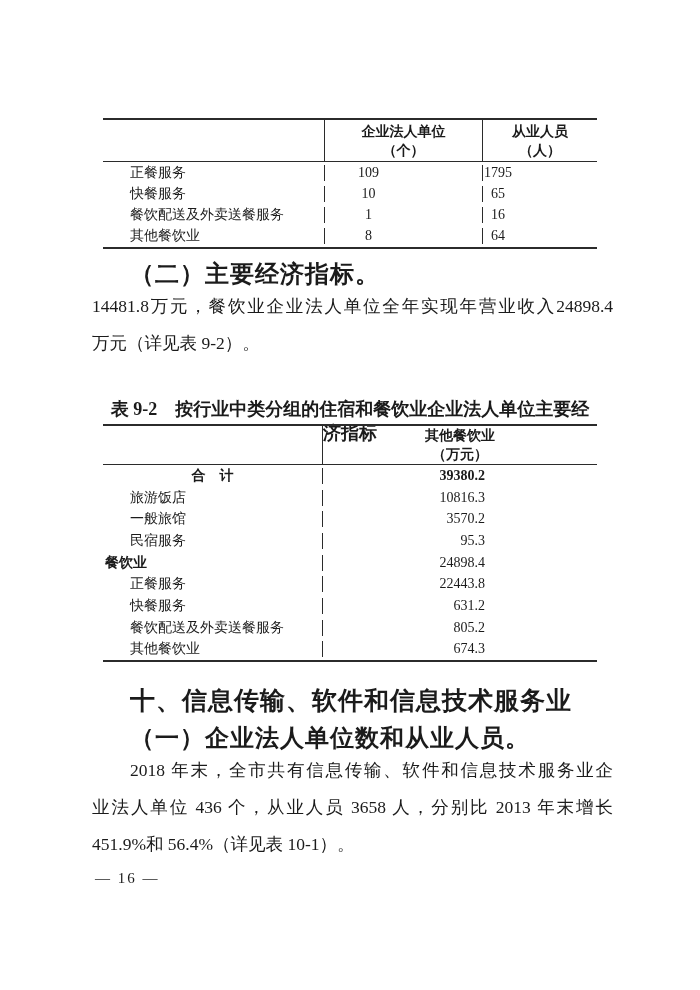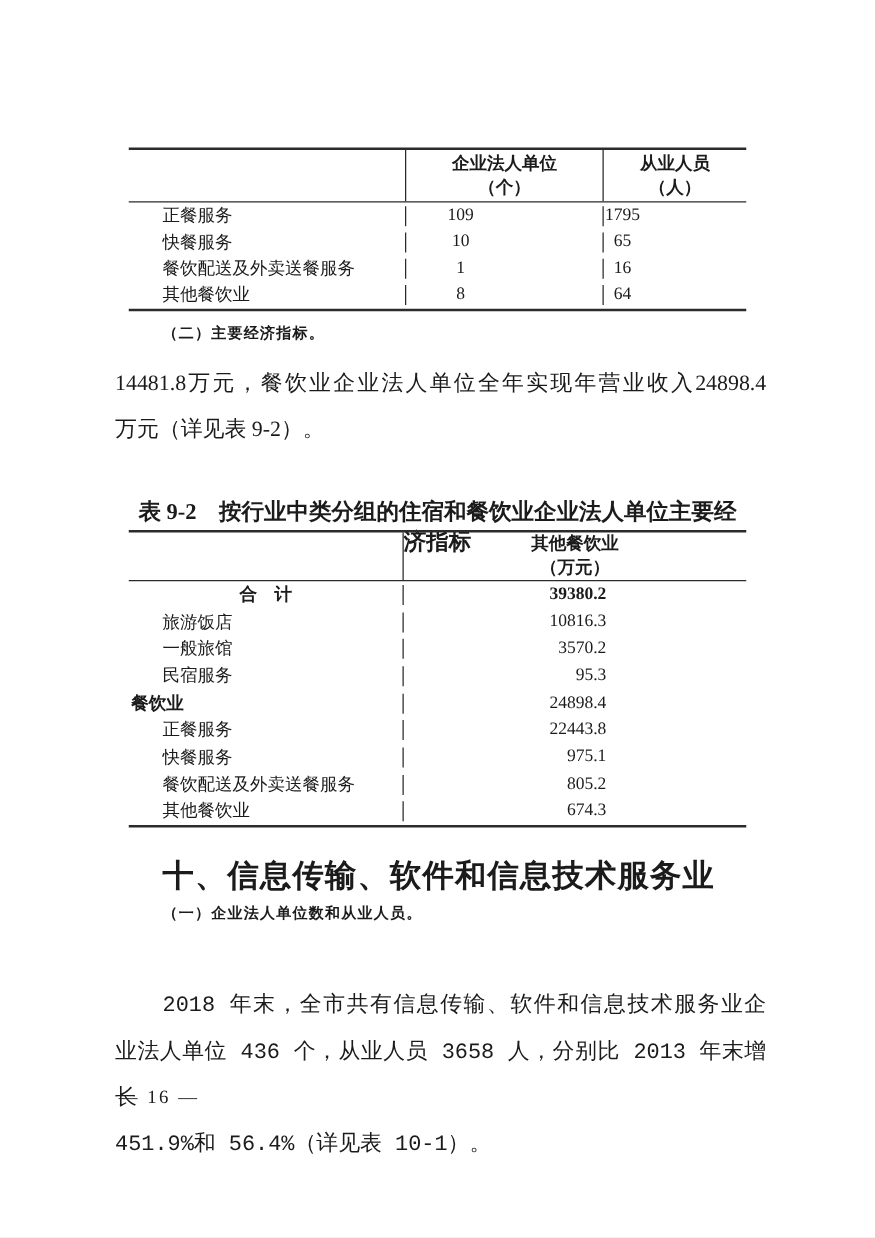--- a/index.html
+++ b/index.html
@@ -38,36 +38,36 @@
   .t1-c3 { width:115px; }
   #table1 .trow { height:21.2px; }
   #table1 .lbl { padding-left:27px; }
   #table1 .num { text-align:center; }
   #table1 .t1-c2.num { padding-right:70px; }
   #table1 .t1-c3.num { padding-right:84px; }
 
   
   .kai-heading {
     position:absolute; left:130px;
-    font-size:12px; font-weight:bold;
+    font-size:24px; font-weight:bold;
     letter-spacing:1px;
   }
   #sec2-heading { top:258px; }
   #sec10-sub   { top:722px; }
   #sec10-heading {
     position:absolute; left:130px; top:684px;
     font-family:Liberation Serif, serif;
     font-size:25px; font-weight:bold; letter-spacing:1px;
   }
   .para {
     position:absolute; left:92px; width:521px;
     font-size:17.5px; line-height:37px;
   }
   #para1 { top:288px; }
-  #para2 { top:787px;font-family:Liberation Mono, monospace; }
+  #para2 { top:752px; }
   .pline.just { text-align:justify; text-align-last:justify; }
   .pline.first { text-indent:38px; }
 
   
   #t92-title {
     position:absolute; left:103px; top:397px; width:494px;
     text-align:center; font-size:18px; font-weight:bold;
   }
   #table92 { left:103px; top:424px; width:494px; }
   #table92 .hdr-row { height:39px; }
@@ -161,21 +161,21 @@
     <div class="trow group">
       <div class="t92-c1 lbl">餐饮业</div>
       <div class="t92-c2 val vline">24898.4</div>
     </div>
     <div class="trow sub">
       <div class="t92-c1 lbl">正餐服务</div>
       <div class="t92-c2 val vline">22443.8</div>
     </div>
     <div class="trow sub">
       <div class="t92-c1 lbl">快餐服务</div>
-      <div class="t92-c2 val vline">975.1</div>
+      <div class="t92-c2 val vline">631.2</div>
     </div>
     <div class="trow sub">
       <div class="t92-c1 lbl">餐饮配送及外卖送餐服务</div>
       <div class="t92-c2 val vline">805.2</div>
     </div>
     <div class="trow sub">
       <div class="t92-c1 lbl">其他餐饮业</div>
       <div class="t92-c2 val vline">674.3</div>
     </div>
   </div>

